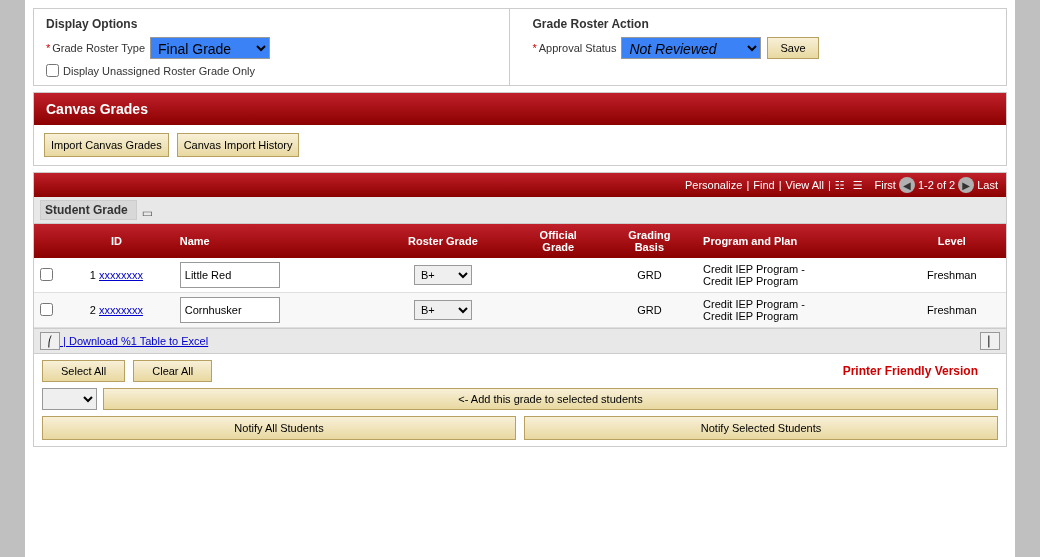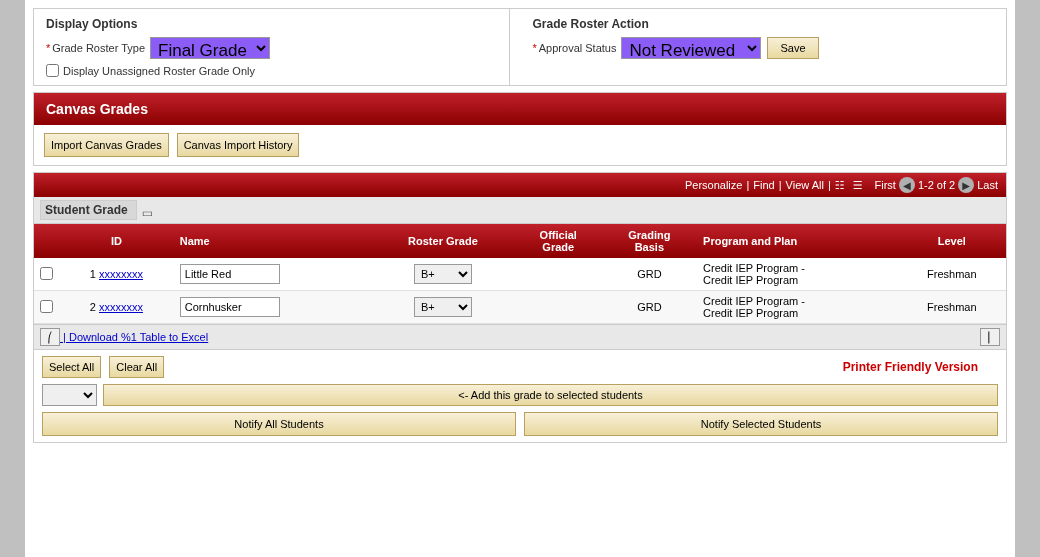--- a/index.html
+++ b/index.html
@@ -50,28 +50,28 @@
       font-size: 11px;
       color: #333;
       margin-right: 5px;
     }
     .required-label::before {
       content: '*';
       color: #c00;
       margin-right: 2px;
     }
     select.form-select {
-      font-size: 17px;
+      font-size: 14px;
       padding: 2px 3px;
       border: 1px solid #999;
-      background: #8b5cf6;
+      background: #3b82f6;
       height: 22px;
     }
     .grade-roster-type-select { width: 120px; }
-    .approval-status-select { width: 140px; }
+    .approval-status-select { width: 140px; font-style: italic; }
     .save-btn {
       background: linear-gradient(to bottom, #f8f0d8, #e8d8a0);
       border: 1px solid #b8a060;
       padding: 3px 12px;
       font-size: 11px;
       cursor: pointer;
       margin-left: 6px;
       height: 22px;
     }
     .checkbox-row {
@@ -207,21 +207,21 @@
       text-align: center;
       vertical-align: middle;
       font-size: 11px;
     }
     .grade-table tbody td.left { text-align: left; }
     .name-input {
       border: 1px solid #999;
       padding: 2px 4px;
       font-size: 11px;
       width: 100px;
-      height: 20px;
+      height: 26px;
     }
     .grade-select {
       border: 1px solid #999;
       padding: 1px 2px;
       font-size: 11px;
       height: 20px;
       width: 58px;
     }
 
     
@@ -259,21 +259,21 @@
     }
     .action-row-1 {
       display: flex;
       gap: 8px;
       margin-bottom: 6px;
       align-items: center;
     }
     .select-all-btn, .clear-all-btn {
       background: linear-gradient(to bottom, #f8f0d8, #e8d8a0);
       border: 1px solid #b8a060;
-      padding: 4px 6px;
+      padding: 4px 18px;
       font-size: 11px;
       cursor: pointer;
       flex: 0 0 auto;
     }
     .printer-friendly {
       color: #c00;
       font-weight: bold;
       font-size: 12px;
       margin-left: auto;
       margin-right: 20px;

